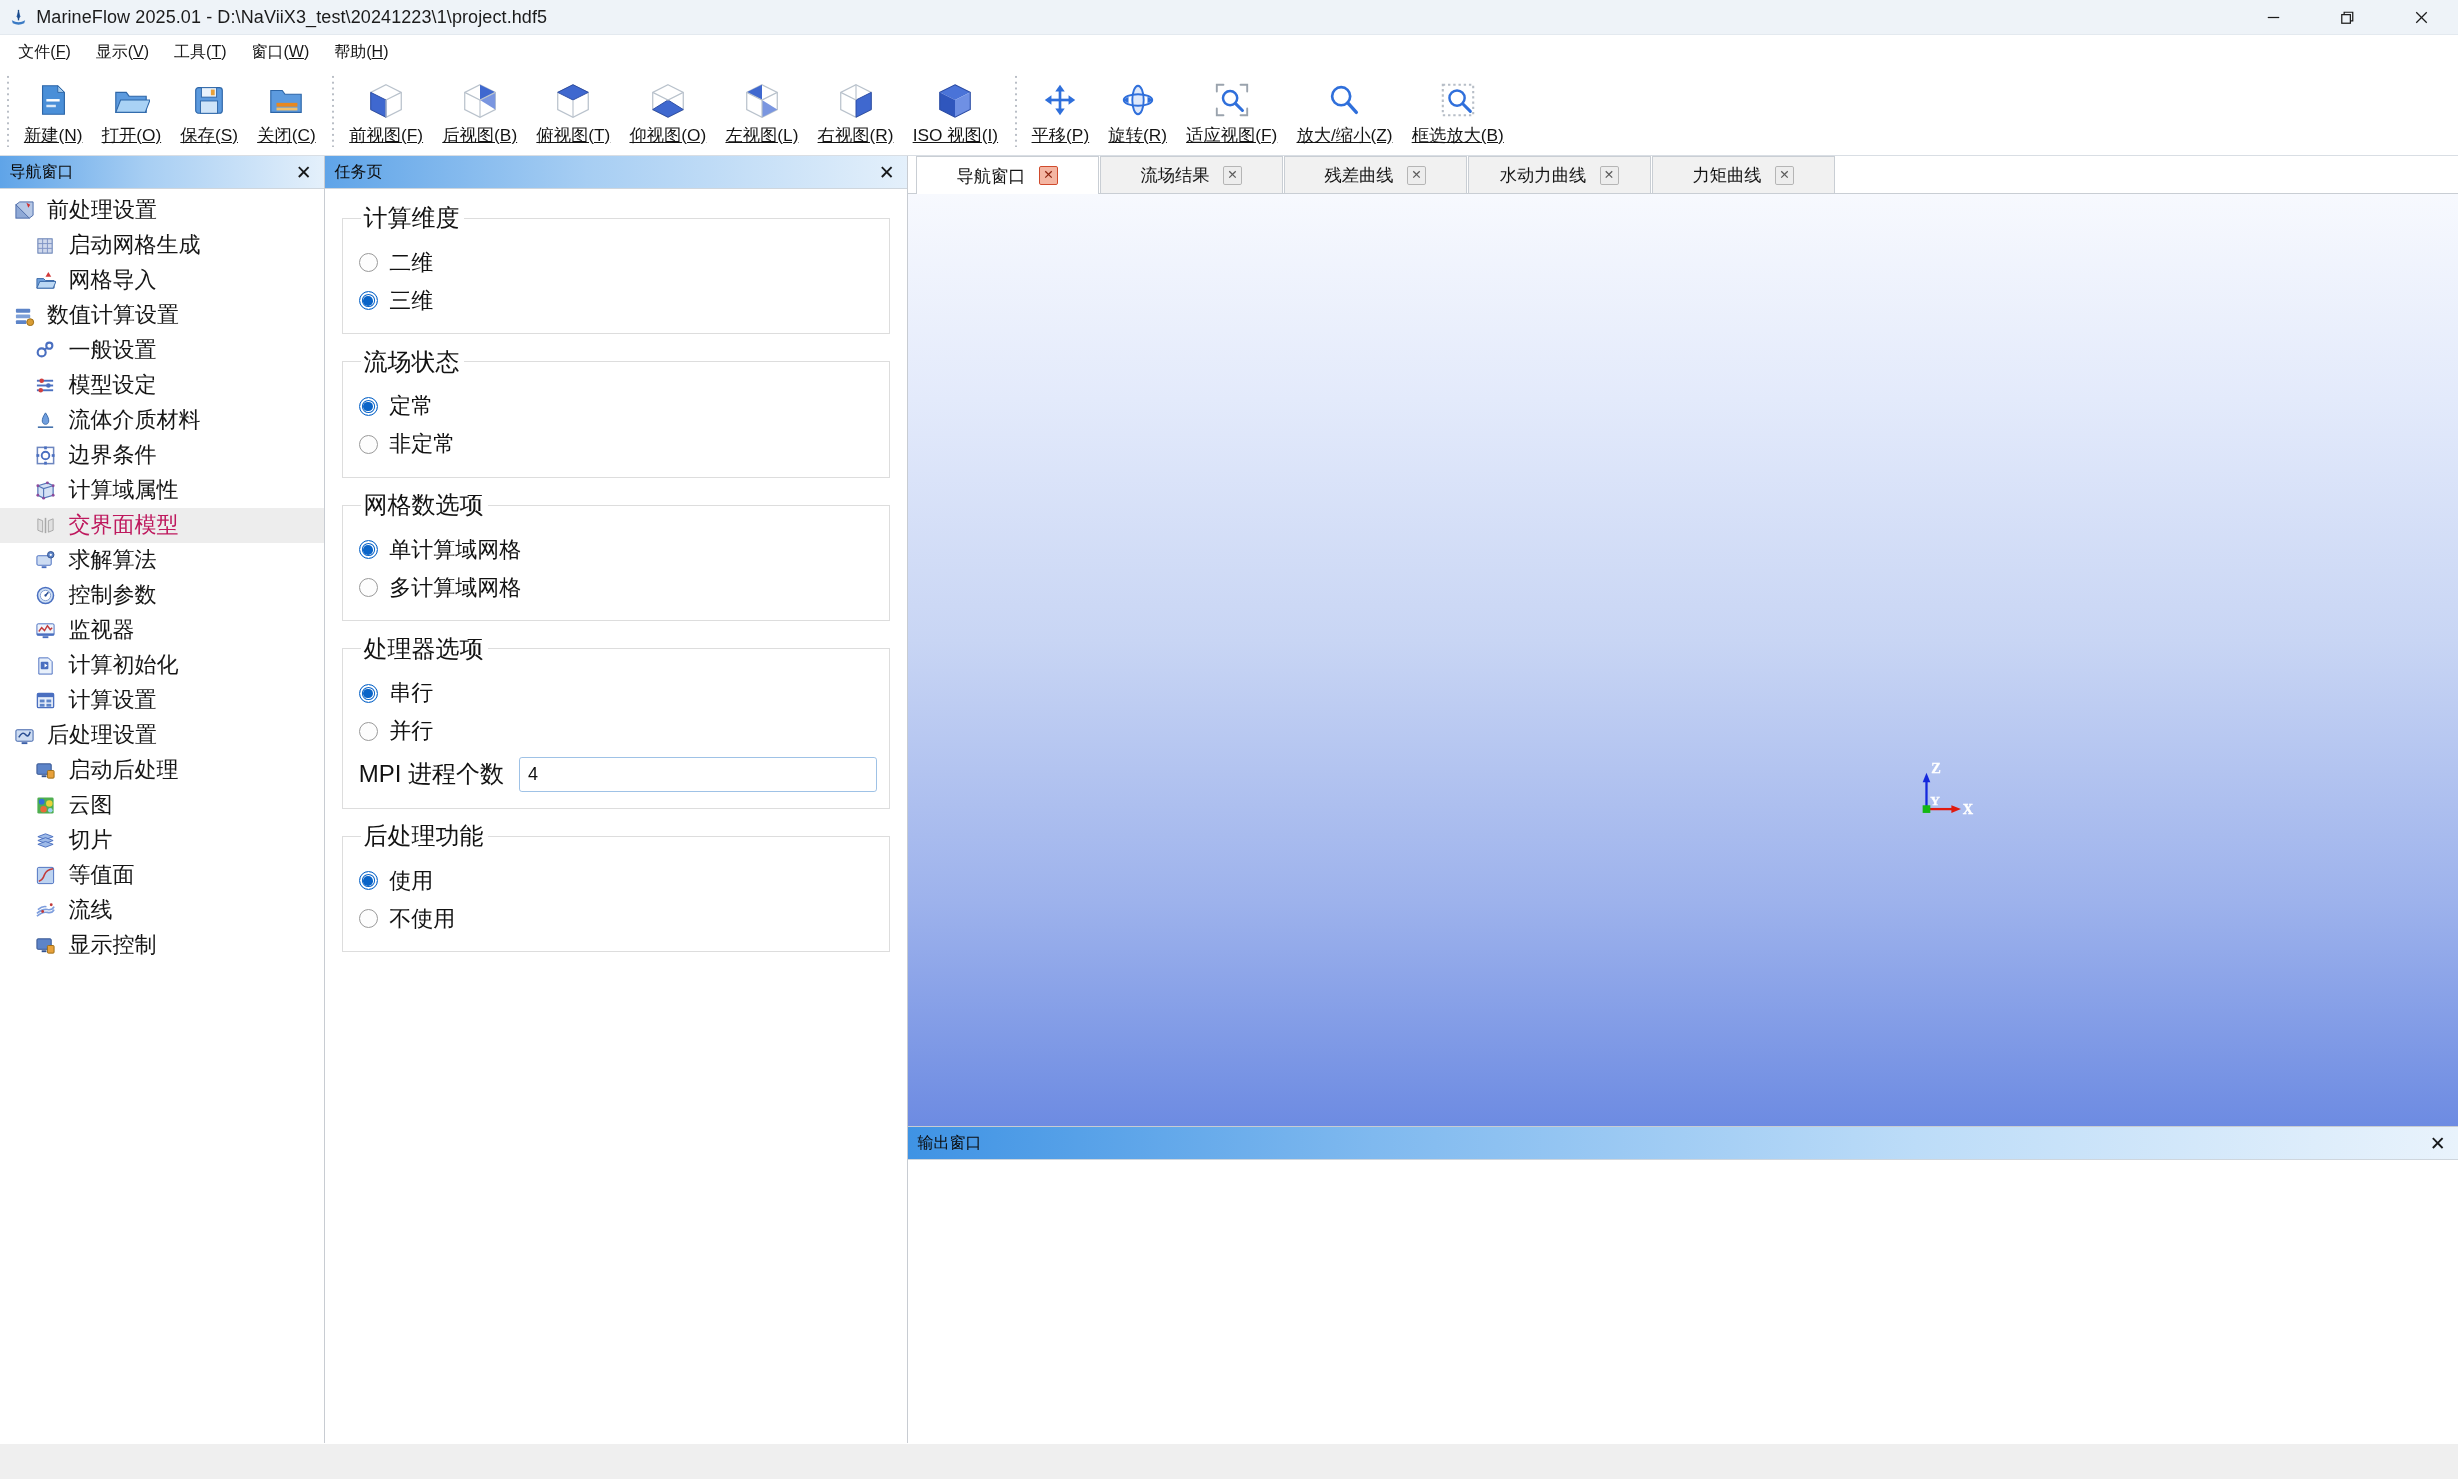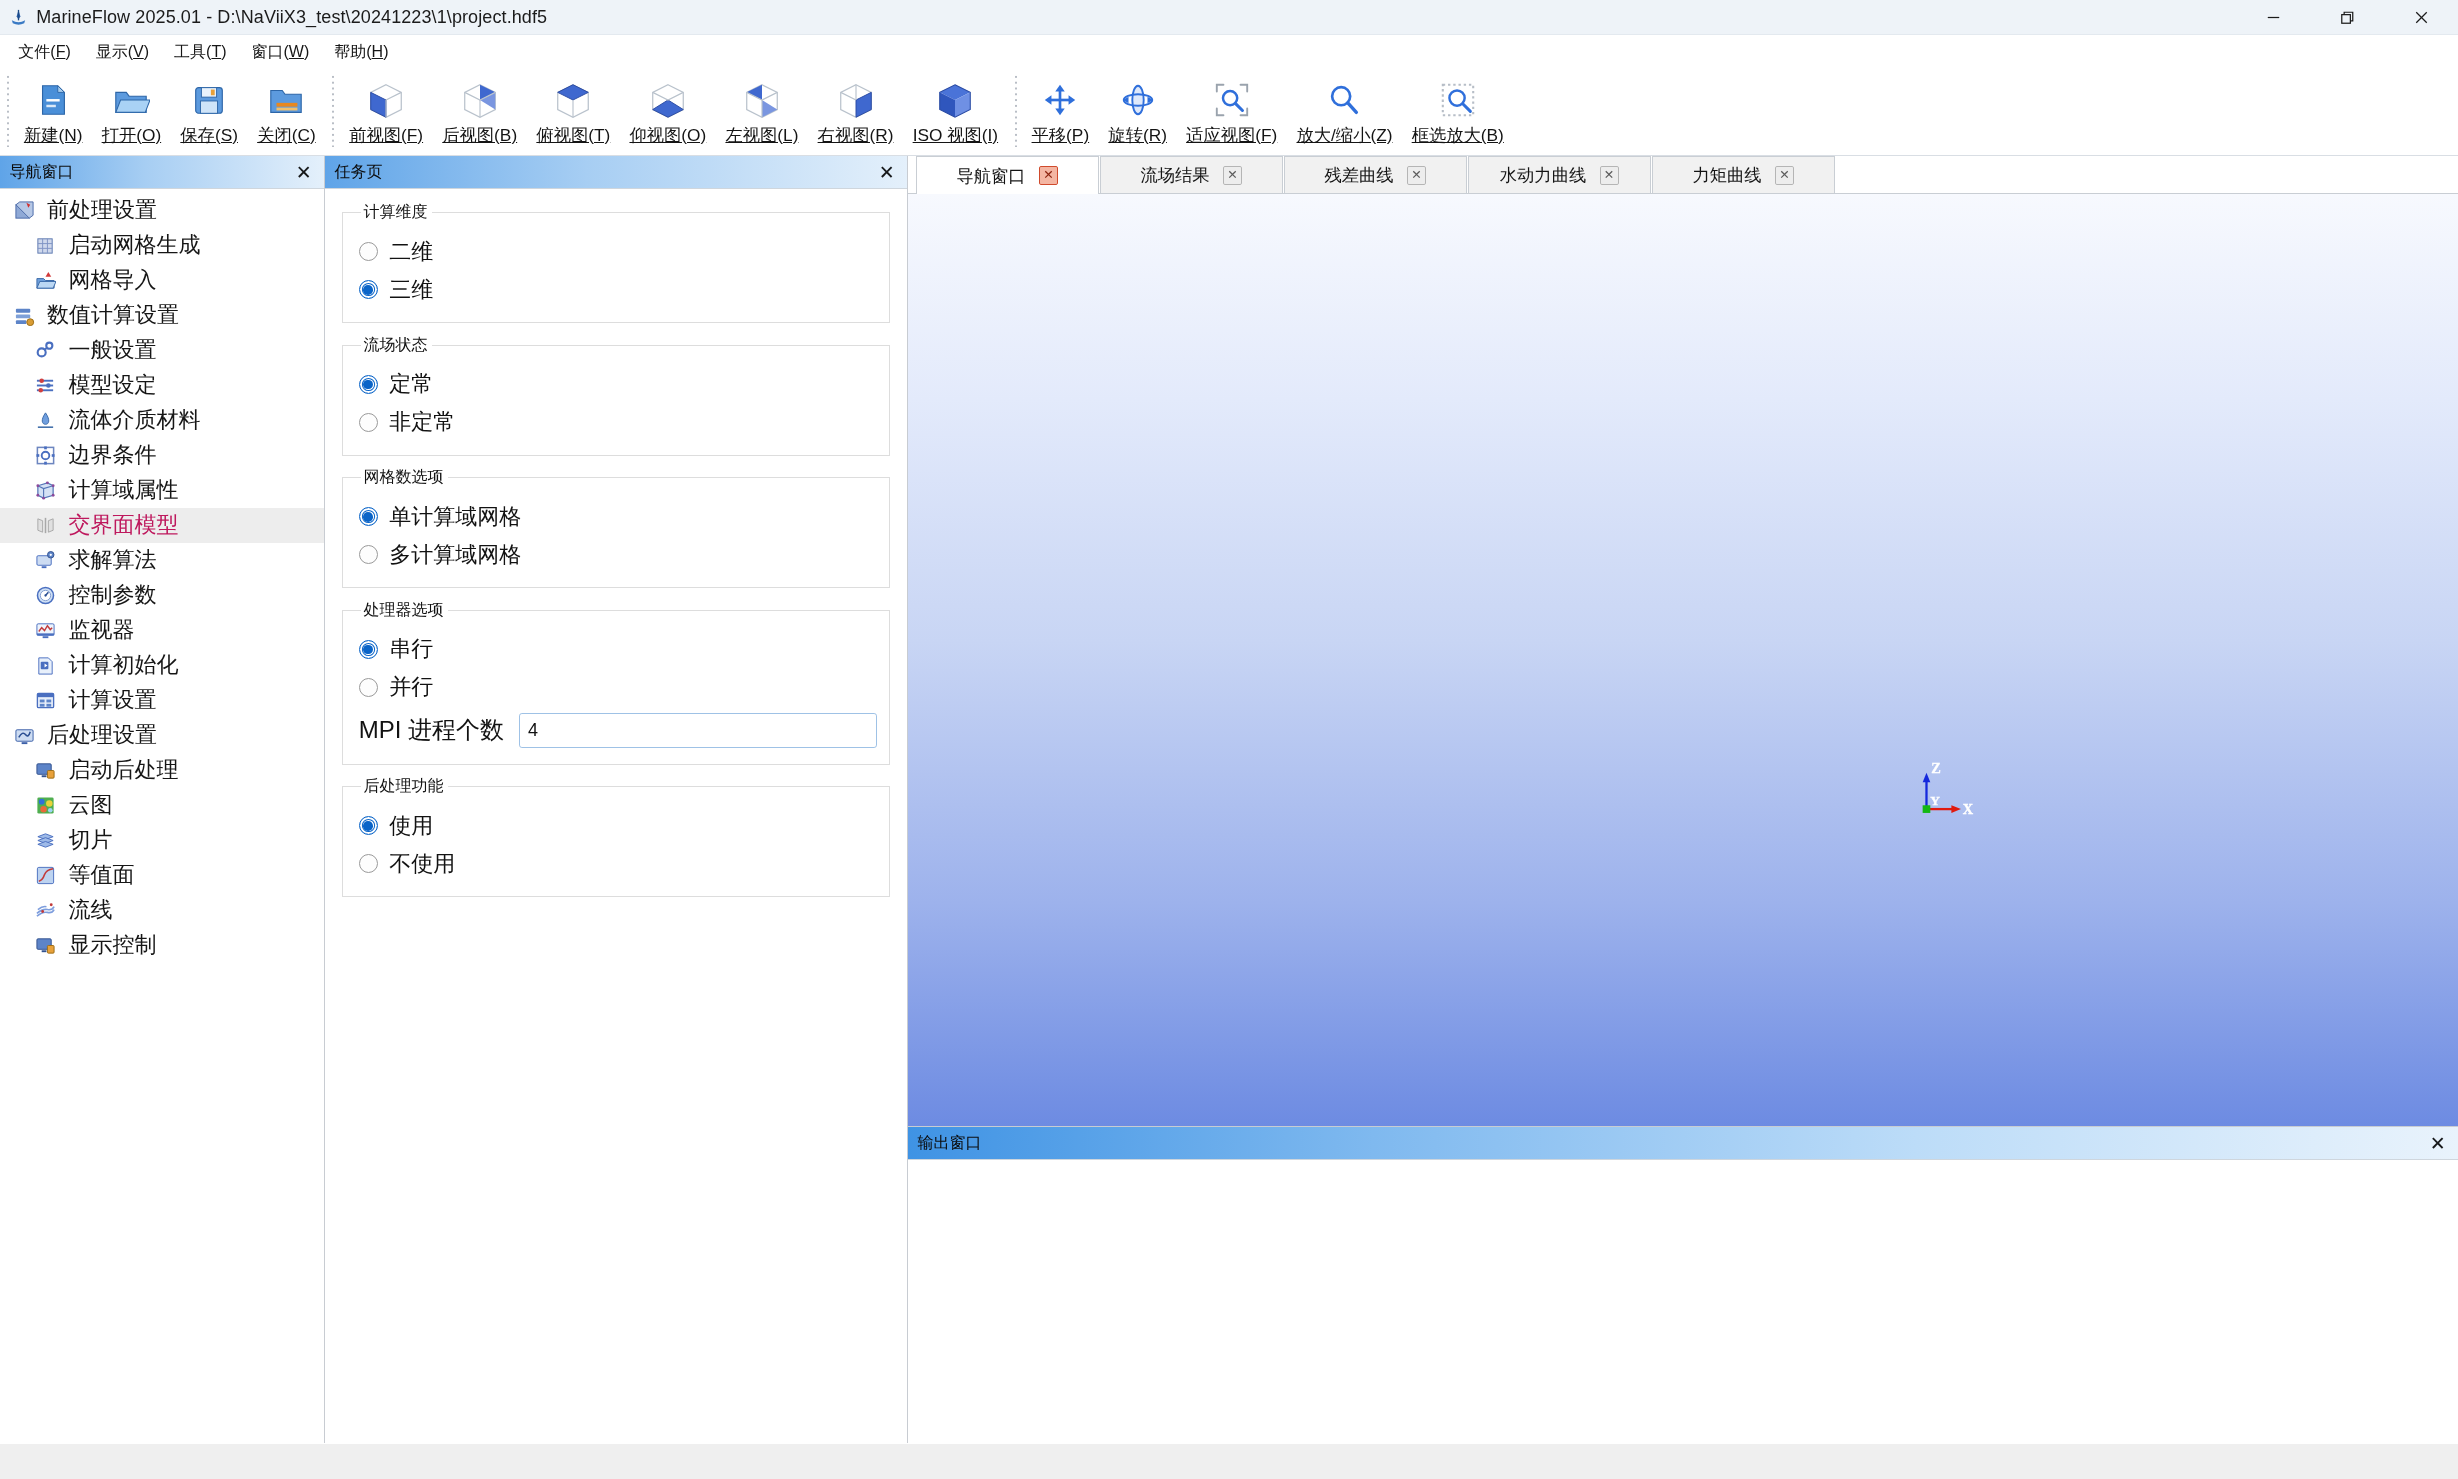--- a/index.html
+++ b/index.html
@@ -156,21 +156,21 @@
   #task { width: 583px; }
   #task-body { flex: 1; padding: 13.4px 17.3px 0 17.3px; background: #ffffff; }
 
   fieldset.grp {
     border: 1px solid #dddddd;
     margin: 0 0 11.5px 0;
     padding: 9.6px 11.5px 13.4px 15.4px;
     background: #ffffff;
   }
   fieldset.grp legend {
-    font-size: 16px;
+    font-size: 24px;
     color: #121212;
     padding: 0 4.8px 0 2.9px;
     margin-left: 1.9px;
   }
   .radio-row {
     display: flex;
     align-items: center;
     height: 38px;
   }
   .radio {

